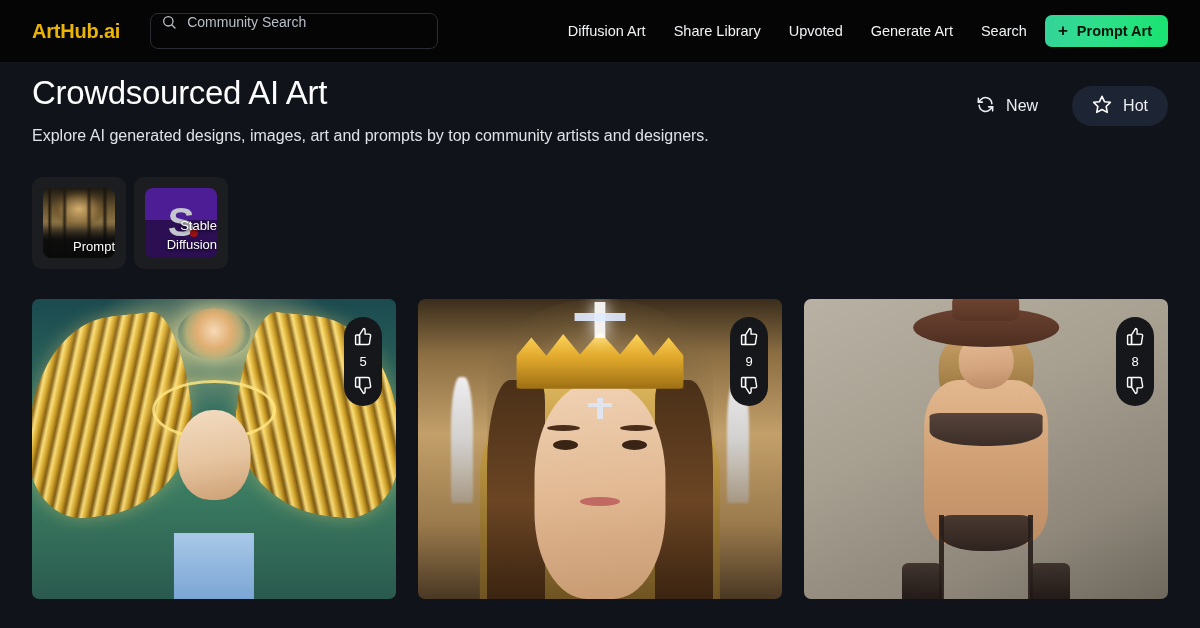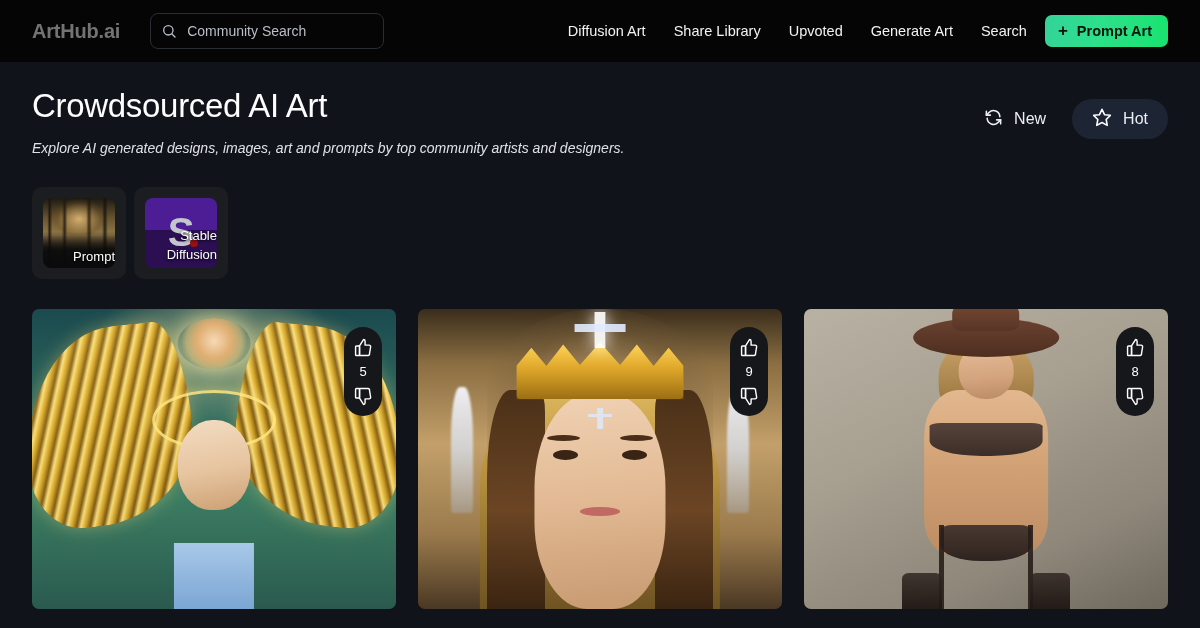--- a/index.html
+++ b/index.html
@@ -12,29 +12,29 @@
 
   
   .header{
     height:62px; width:100%;
     background:#050505;
     display:flex; align-items:center;
     padding:0 32px;
     position:relative;
   }
   .brand{
-    color:#737373; font-size:20px; font-weight:700;
+    color:#eab308; font-size:20px; font-weight:700;
     letter-spacing:-0.2px; white-space:nowrap;
   }
   .search-box{
     margin-left:30px;
-    width:234px; height:36px;
+    width:288px; height:36px;
     border:1px solid #2a2d33; border-radius:8px;
     background:#050505;
-    display:flex; align-items:center;
+    display:flex; align-items:flex-start;
     padding:0 10px;
   }
   .search-box .si{ flex:0 0 auto; display:flex; align-items:center; }
   .search-input{
     flex:1; border:none; outline:none; background:transparent;
     color:#e6e8ec; font-size:14px;
     font-family:"Liberation Sans", sans-serif;
     margin-left:10px;
   }
   .search-input::placeholder{ color:#b9bec7; }
@@ -56,33 +56,33 @@
     cursor:pointer; white-space:nowrap;
     margin-left:-10px;
   }
   .plus{ font-size:17px; font-weight:700; line-height:1; margin-top:-1px; }
 
   
   .page{ padding:0 32px; }
 
   .title-row{
     display:flex; align-items:flex-start;
-    padding-top:25px;
+    padding-top:12px;
   }
   .title-block{ flex:1; }
   h1{
     color:#fdfdfe; font-size:33px; font-weight:400;
     letter-spacing:-0.3px; line-height:1.15;
   }
   .subtitle{
-    color:#dfe2e7; font-size:14px; margin-top:14px; line-height:1.3;font-style:italic;
+    color:#dfe2e7; font-size:16px; margin-top:14px; line-height:1.3;
   }
 
   .sort-group{
-    display:flex; align-items:center; gap:6px;
+    display:flex; align-items:center; gap:14px;
     margin-top:12px;
   }
   .sort-btn{
     display:flex; align-items:center; gap:11px;
     height:40px; padding:0 20px;
     border-radius:22px; border:none; background:transparent;
     color:#eceef2; font-size:16px;
     font-family:"Liberation Sans", sans-serif;
     cursor:pointer; white-space:nowrap;
   }

